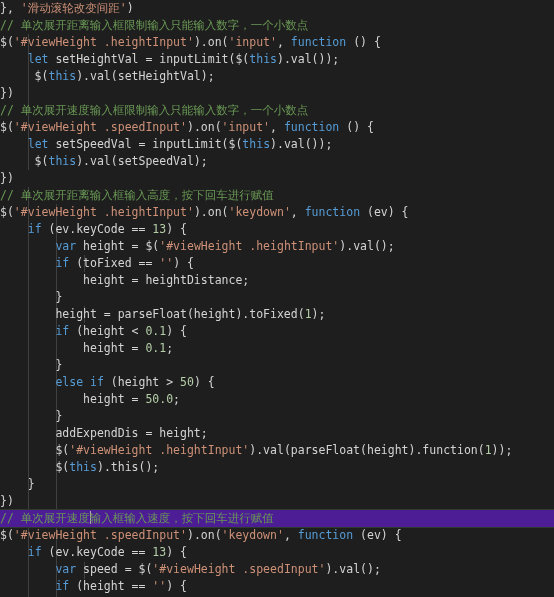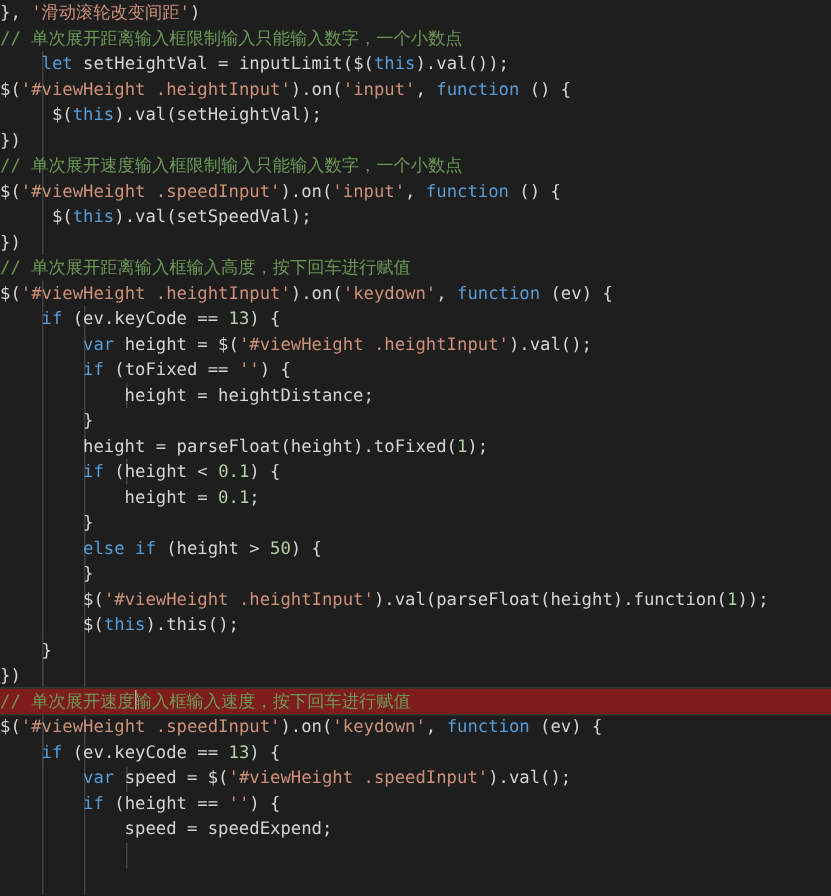--- a/index.html
+++ b/index.html
@@ -31,21 +31,21 @@
     height: 17px;
     line-height: 17px;
     white-space: pre;
     font-size: 11.5px;
     letter-spacing: 0px;
     color: #d4d4d4;
     box-sizing: border-box;
   }
   .line.current {
     outline: 1px solid #2d3a2d;
-    background: #7f1d1d;
+    background: #4c1d95;
   }
   
   .guides {
     position: absolute;
     top: 0;
     left: 0;
     width: 554px;
     height: 597px;
     pointer-events: none;
   }
@@ -90,32 +90,33 @@
     <div class="guide" style="left:84px; top:511px; height:17px;"></div>
     <div class="guide" style="left:84px; top:562px; height:17px;"></div>
   </div>
 
   <div id="code">
 
     <div class="line"><span class="punc">}, </span><span class="str">'<span class="cjk">滑动滚轮改变间距</span>'</span><span class="punc">)</span></div>
 
     <div class="line"><span class="cmt">// <span class="cjk">单次展开距离输入框限制输入只能输入数字，一个小数点</span></span></div>
 
+    <div class="line"><span class="pln">$(</span><span class="str">'#viewHeight .heightInput'</span><span class="pln">).on(</span><span class="str">'input'</span><span class="pln">, </span><span class="kw">function</span><span class="pln"> () {</span></div>
+
     <div class="line"><span class="pln">    </span><span class="kw">let</span><span class="pln"> setHeightVal = inputLimit($(</span><span class="this">this</span><span class="pln">).val());</span></div>
-
-    <div class="line"><span class="pln">$(</span><span class="str">'#viewHeight .heightInput'</span><span class="pln">).on(</span><span class="str">'input'</span><span class="pln">, </span><span class="kw">function</span><span class="pln"> () {</span></div>
 
     <div class="line"><span class="pln">     $(</span><span class="this">this</span><span class="pln">).val(setHeightVal);</span></div>
 
     <div class="line"><span class="pln">})</span></div>
 
     <div class="line"><span class="cmt">// <span class="cjk">单次展开速度输入框限制输入只能输入数字，一个小数点</span></span></div>
 
     <div class="line"><span class="pln">$(</span><span class="str">'#viewHeight .speedInput'</span><span class="pln">).on(</span><span class="str">'input'</span><span class="pln">, </span><span class="kw">function</span><span class="pln"> () {</span></div>
 
+    <div class="line"><span class="pln">    </span><span class="kw">let</span><span class="pln"> setSpeedVal = inputLimit($(</span><span class="this">this</span><span class="pln">).val());</span></div>
 
     <div class="line"><span class="pln">     $(</span><span class="this">this</span><span class="pln">).val(setSpeedVal);</span></div>
 
     <div class="line"><span class="pln">})</span></div>
 
     <div class="line"><span class="cmt">// <span class="cjk">单次展开距离输入框输入高度，按下回车进行赋值</span></span></div>
 
     <div class="line"><span class="pln">$(</span><span class="str">'#viewHeight .heightInput'</span><span class="pln">).on(</span><span class="str">'keydown'</span><span class="pln">, </span><span class="kw">function</span><span class="pln"> (ev) {</span></div>
 
     <div class="line"><span class="pln">    </span><span class="kw">if</span><span class="pln"> (ev.keyCode == </span><span class="num">13</span><span class="pln">) {</span></div>
@@ -131,23 +132,25 @@
     <div class="line"><span class="pln">        height = parseFloat(height).toFixed(</span><span class="num">1</span><span class="pln">);</span></div>
 
     <div class="line"><span class="pln">        </span><span class="kw">if</span><span class="pln"> (height &lt; </span><span class="num">0.1</span><span class="pln">) {</span></div>
 
     <div class="line"><span class="pln">            height = </span><span class="num">0.1</span><span class="pln">;</span></div>
 
     <div class="line"><span class="pln">        }</span></div>
 
     <div class="line"><span class="pln">        </span><span class="kw">else if</span><span class="pln"> (height &gt; </span><span class="num">50</span><span class="pln">) {</span></div>
 
+    <div class="line"><span class="pln">            height = </span><span class="num">50.0</span><span class="pln">;</span></div>
 
     <div class="line"><span class="pln">        }</span></div>
 
+    <div class="line"><span class="pln">        addExpendDis = height;</span></div>
 
     <div class="line"><span class="pln">        $(</span><span class="str">'#viewHeight .heightInput'</span><span class="pln">).val(parseFloat(height).function(</span><span class="num">1</span><span class="pln">));</span></div>
 
     <div class="line"><span class="pln">        $(</span><span class="this">this</span><span class="pln">).this();</span></div>
 
     <div class="line"><span class="pln">    }</span></div>
 
     <div class="line"><span class="pln">})</span></div>
 
     <div class="line current"><span class="cmt">// <span class="cjk">单次展开速度</span></span><span class="caret"></span><span class="cmt"><span class="cjk">输入框输入速度，按下回车进行赋值</span></span></div>

